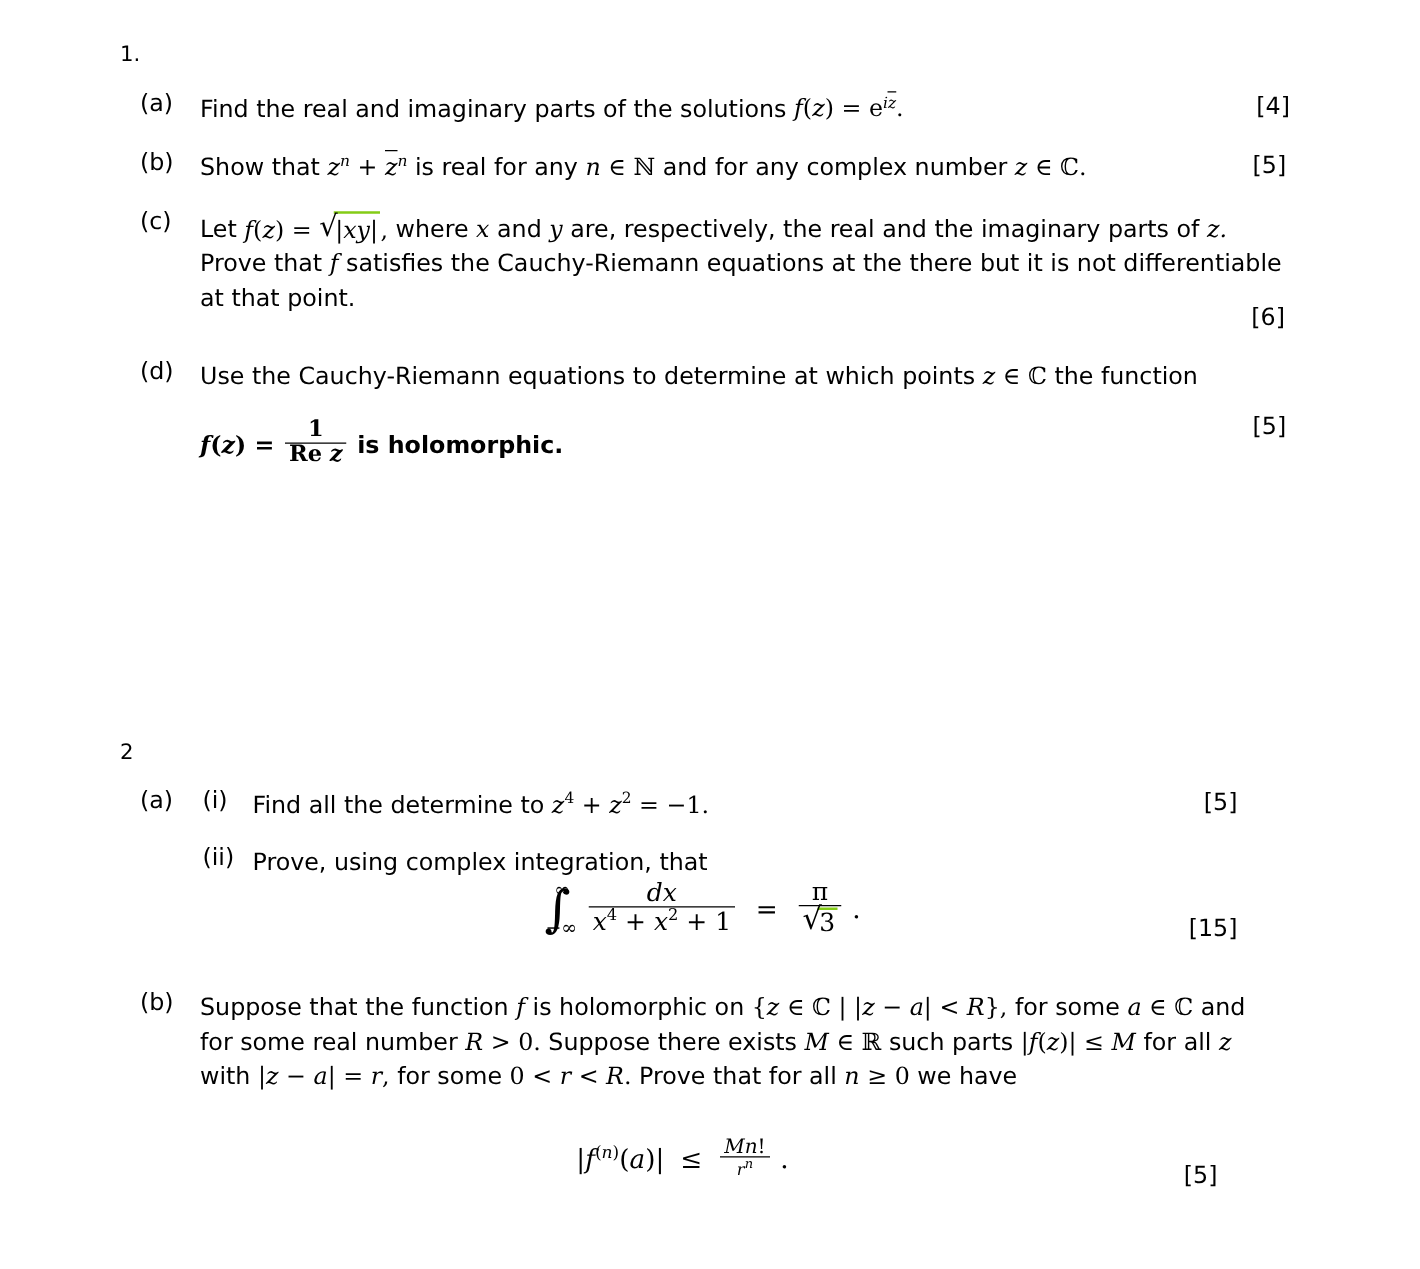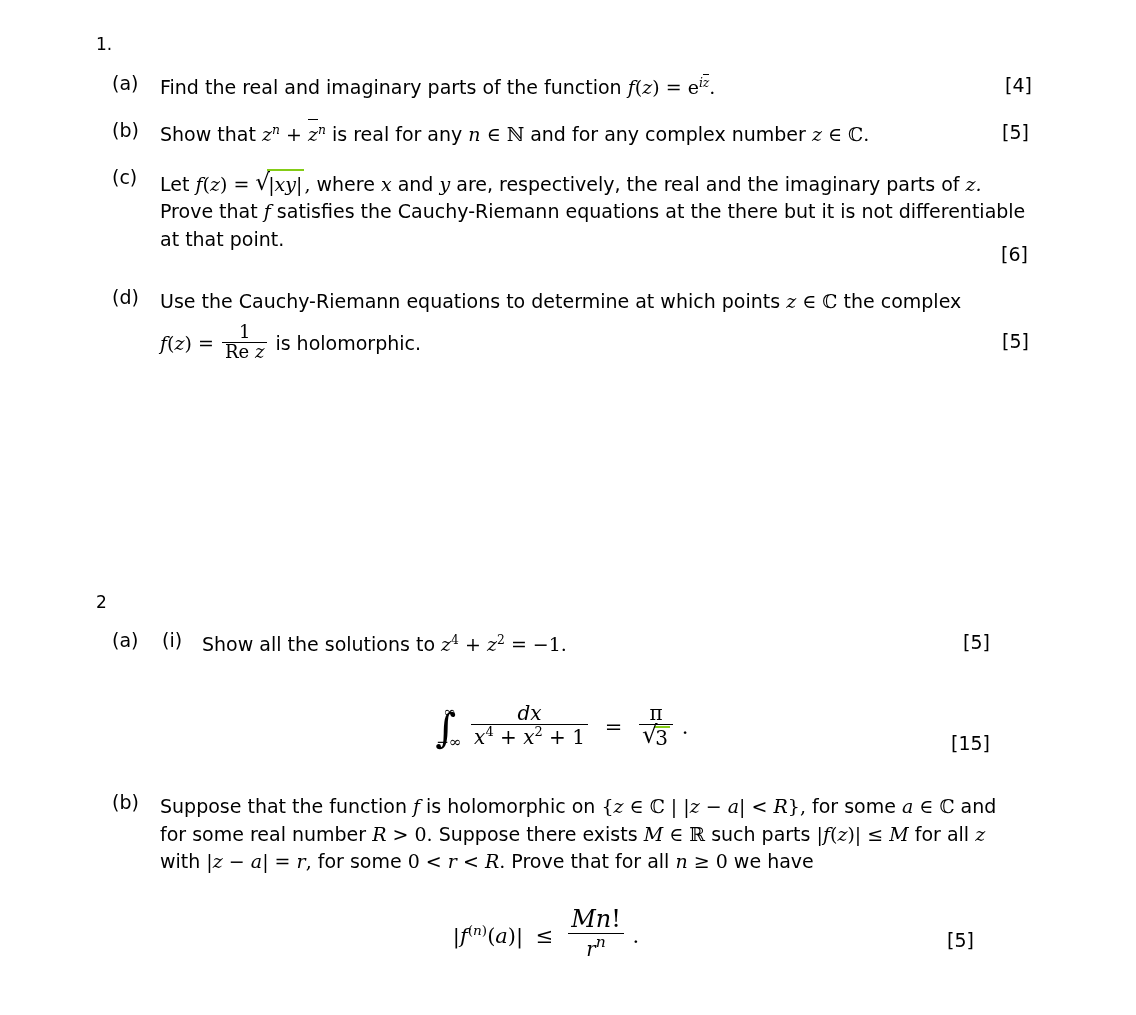--- a/index.html
+++ b/index.html
@@ -134,21 +134,21 @@
 <body>
 
 <div class="page">
 
   <div class="qnum" style="left:96px; top:34px;">1.</div>
 
   <div class="block" style="left:112px; top:74px; width:920px;">
     <div class="item">
       <div class="label" style="width:48px;">(a)</div>
       <div class="body-txt">
-        <span>Find the real and imaginary parts of the function</span>
+        <span>Find the real and imaginary parts of the solutions</span>
         <span class="math">
           <span class="mi">f</span><span class="mo">(</span><span class="mi">z</span><span class="mo">)</span>
           <span class="mo">=</span>&nbsp;<span class="mup">e</span><sup class="spn"><span class="mi">i</span><span class="ovl"><span class="bar"></span><span class="mi">z</span></span></sup><span class="mo">.</span>
         </span>
       </div>
     </div>
     <div class="marks" style="top:0px; right:0px;">[4]</div>
   </div>
 
   <div class="block" style="left:112px; top:121px; width:920px;">
@@ -200,22 +200,22 @@
   </div>
 
   <div class="block" style="left:112px; top:288px; width:920px;">
     <div class="item">
       <div class="label" style="width:48px;">(d)</div>
       <div class="body-txt" style="width:872px;">
         <span>Use the Cauchy-Riemann equations to determine at which points</span>
         <span class="math">
           <span class="mi">z</span> <span class="mo">∈</span> <span class="bb">ℂ</span>
         </span>
-        <span>the complex</span>
-        <div style="margin-top:10px; line-height:1.0;">
+        <span>the function</span>
+        <div style="margin-top:22px; line-height:1.0;font-weight:bold;">
           <span class="math">
             <span class="mi">f</span><span class="mo">(</span><span class="mi">z</span><span class="mo">)</span>
             <span class="mo">=</span>
             <span class="frac" style="font-size:18px;">
               <span class="num mn">1</span>
               <span class="den"><span class="mup">Re</span>&nbsp;<span class="mi">z</span></span>
             </span>
           </span>
           <span class="body-txt">is holomorphic.</span>
         </div>
@@ -226,28 +226,32 @@
 
   <div class="qnum" style="left:96px; top:592px;">2</div>
 
   <div class="block" style="left:112px; top:631px; width:900px;">
     <div class="item">
       <div class="label" style="width:50px;">(a)</div>
       <div style="flex:1 1 auto;">
         <div class="item">
           <div class="label" style="width:40px;">(i)</div>
           <div class="body-txt">
-            <span>Show all the solutions to</span>
+            <span>Find all the determine to</span>
             <span class="math">
               <span class="mi">z</span><sup class="spn">4</sup> <span class="mo">+</span>
               <span class="mi">z</span><sup class="spn">2</sup> <span class="mo">=</span>
               <span class="mo">−1.</span>
             </span>
           </div>
         </div>
+        <div class="item" style="margin-top:18px;">
+          <div class="label" style="width:40px;">(ii)</div>
+          <div class="body-txt">Prove, using complex integration, that</div>
+        </div>
       </div>
     </div>
     <div class="marks" style="top:0px; right:22px;">[5]</div>
   </div>
 
   <div class="block" style="left:112px; top:700px; width:900px;">
     <div class="display">
       <span class="bigint">
         ∫
         <span class="lim-top">∞</span>
@@ -316,21 +320,21 @@
       </div>
     </div>
   </div>
 
   <div class="block" style="left:96px; top:905px; width:900px;">
     <div class="display">
       <span class="math">
         <span class="mo">|</span><span class="mi">f</span><sup class="spn">(<span class="mi">n</span>)</sup><span class="mo">(</span><span class="mi">a</span><span class="mo">)|</span>
         <span class="mo" style="margin-left:6px;">≤</span>
       </span>
-      <span class="frac" style="font-size:24px; margin-left:8px;">
+      <span class="frac" style="font-size:16px; margin-left:8px;">
         <span class="num"><span class="mi">Mn</span><span class="mo">!</span></span>
         <span class="den"><span class="mi" style="font-size:0.82em;">r</span><sup class="sp">n</sup></span>
       </span>
       <span class="mo">.</span>
     </div>
     <div class="marks" style="top:24px; right:22px;">[5]</div>
   </div>
 
 </div>
 

